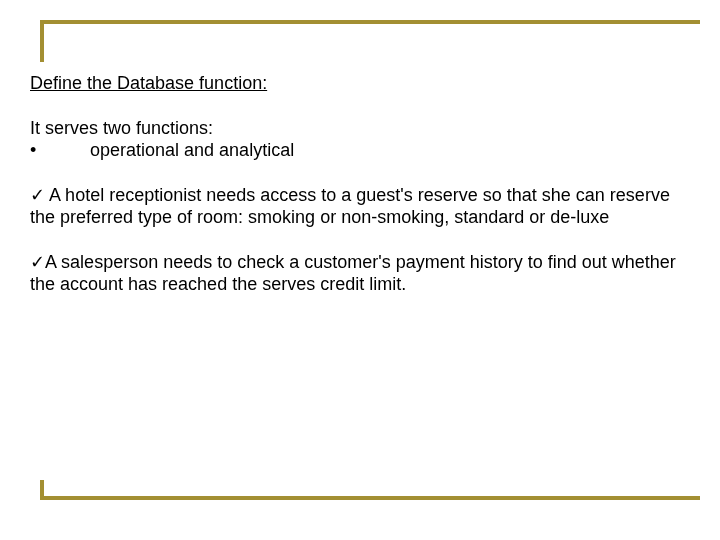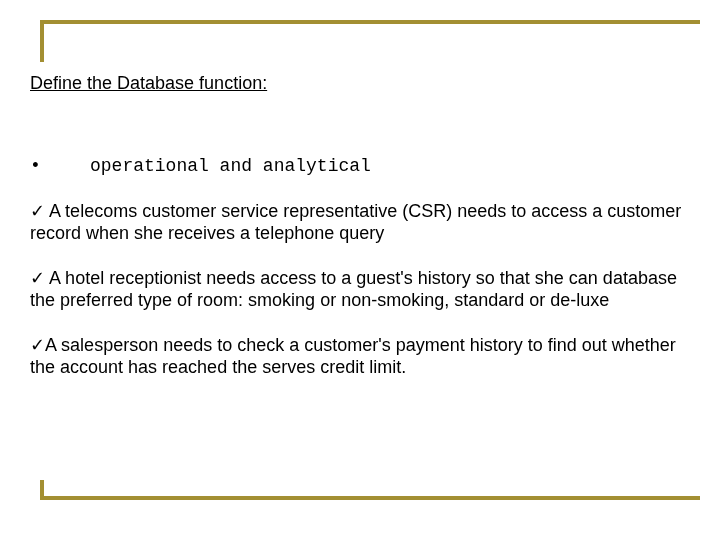--- a/index.html
+++ b/index.html
@@ -57,28 +57,27 @@
   }
 
   .content {
     position: absolute;
     top: 72px;
     left: 30px;
     right: 30px;
   }
   .title {
     text-decoration: underline;
-    margin-bottom: 38px;
+    margin-bottom: 22px;
   }
   .para {
     margin-bottom: 22px;
   }
   .bullet-line {
     display: block;
-    font-family: Liberation Mono, monospace;
   }
   .bullet-dot {
     display: inline-block;
     width: 60px; 
     vertical-align: top;
   }
   .check-item {
     margin-bottom: 22px;
   }
   .check {
@@ -90,34 +89,30 @@
 <div class="slide">
 
   <div class="frame-top"></div>
   <div class="frame-bottom"></div>
 
   <div class="content">
 
     <div class="title">Define the Database function:</div>
 
     <div class="para">
-      <br>
+      <span>It serves two functions:</span><br>
       <span class="bullet-line">
         <span class="bullet-dot">•</span><span>operational and analytical</span>
       </span>
     </div>
 
-    <div class="check-item">
-      <span class="check">✓</span>
-      <span> A telecoms customer service representative (CSR) needs to access a customer record when she receives a telephone query</span>
-    </div>
 
     <div class="check-item">
       <span class="check">✓</span>
-      <span> A hotel receptionist needs access to a guest's history so that she can database the preferred type of room: smoking or non-smoking, standard or de-luxe</span>
+      <span> A hotel receptionist needs access to a guest's reserve so that she can reserve the preferred type of room: smoking or non-smoking, standard or de-luxe</span>
     </div>
 
     <div class="check-item">
       <span class="check">✓</span><span>A salesperson needs to check a customer's payment history to find out whether the account has reached the serves credit limit.</span>
     </div>
 
   </div>
 </div>
 
 </body></html>

